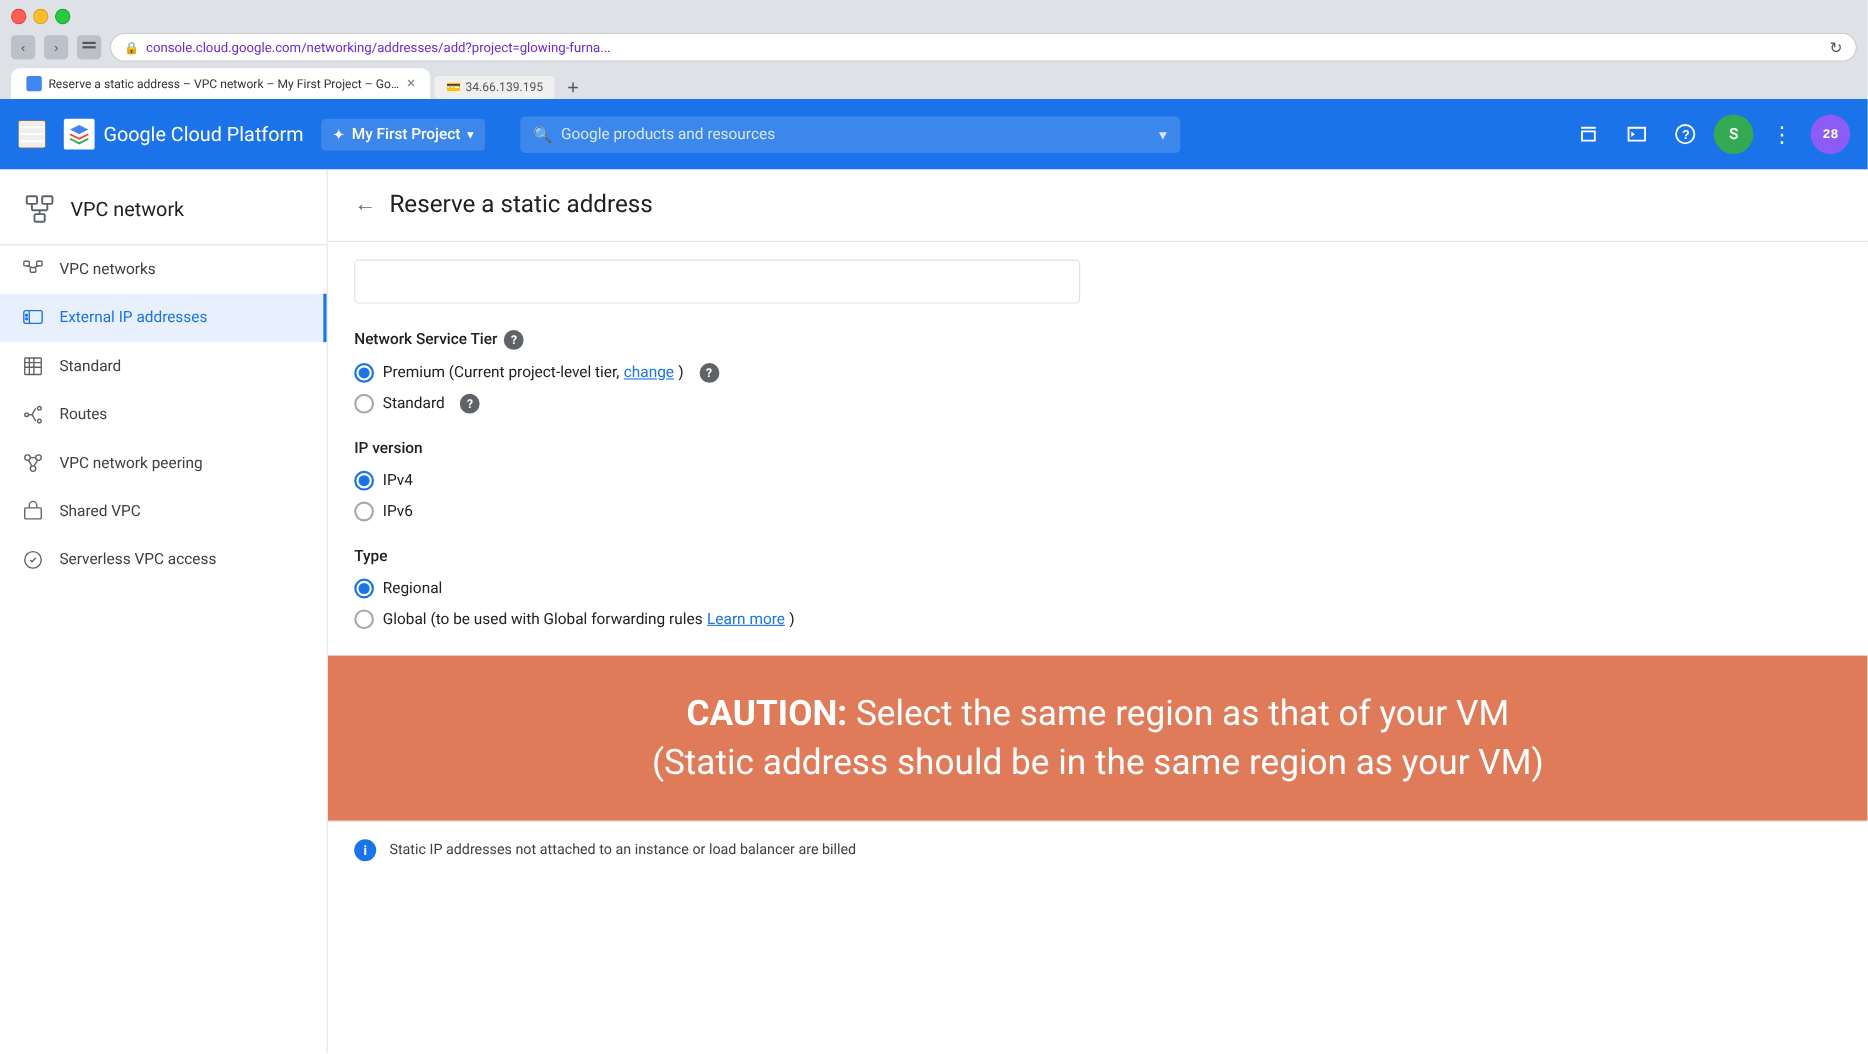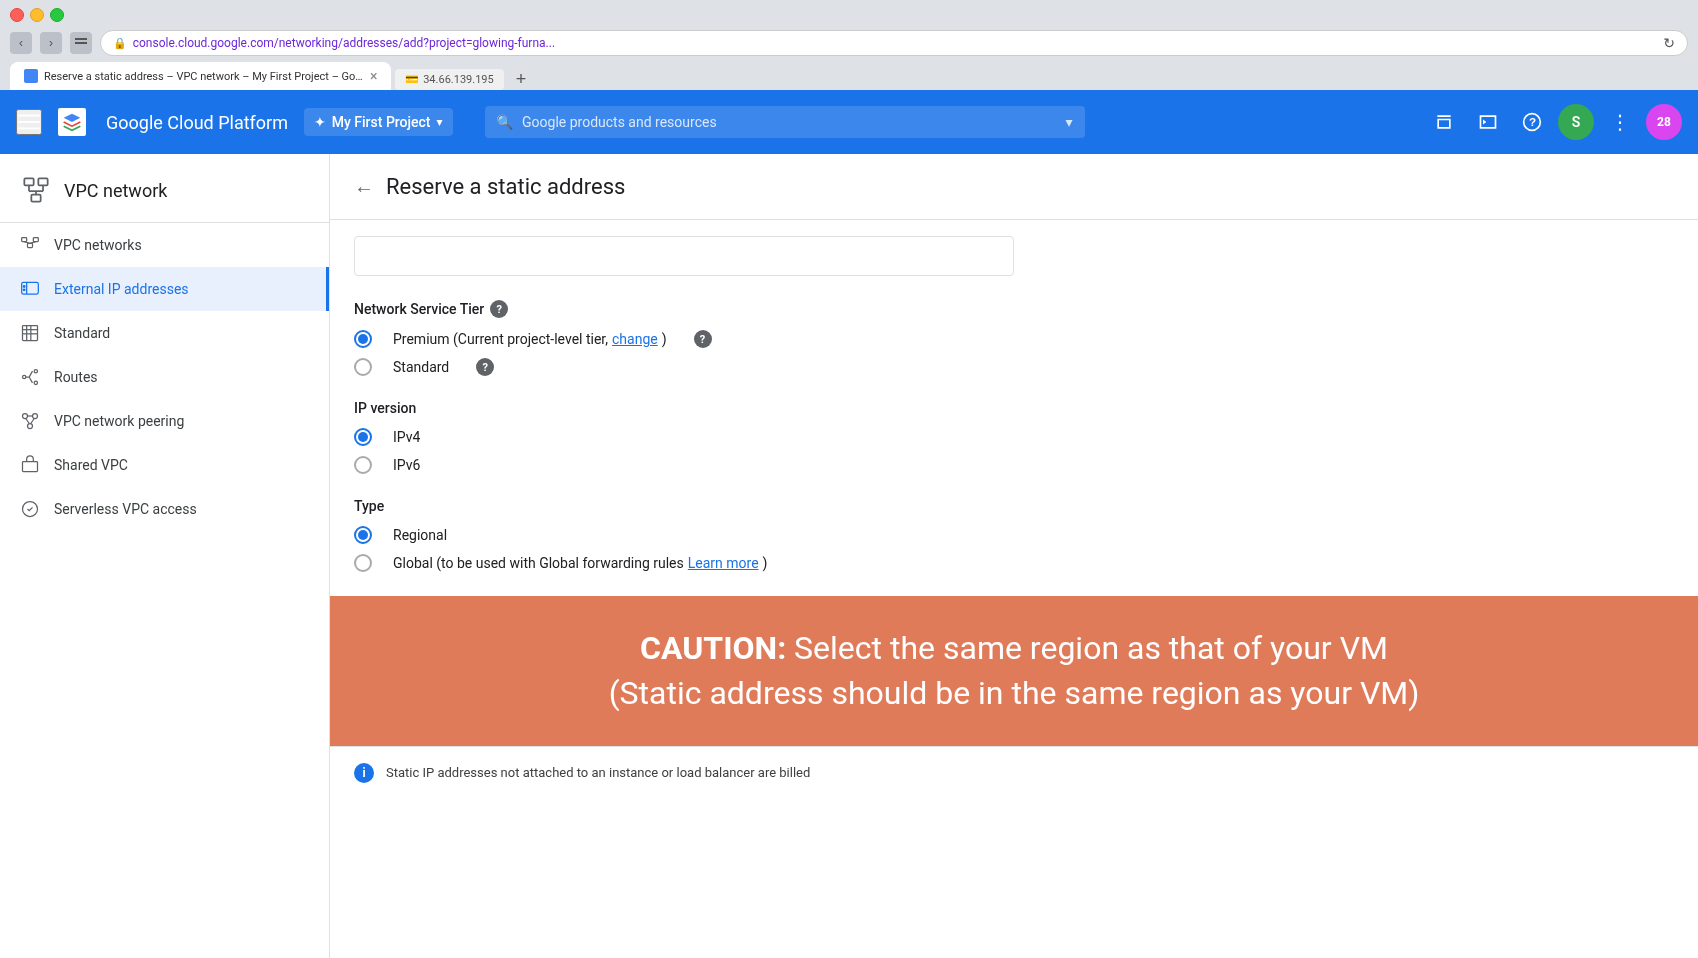--- a/index.html
+++ b/index.html
@@ -60,21 +60,21 @@
     .app-container {
       display: flex; flex-direction: column; height: calc(958px - 90px);
     }
 
     
     .top-nav {
       background: #1a73e8; display: flex; align-items: center; padding: 0 16px;
       height: 64px; gap: 16px; flex-shrink: 0;
     }
     .hamburger { color: #fff; cursor: pointer; font-size: 20px; display: flex; align-items: center; }
-    .gcp-logo { display: flex; align-items: center; gap: 20px; }
+    .gcp-logo { display: flex; align-items: center; gap: 8px; }
     .gcp-logo-icon {
       width: 28px; height: 28px; background: #fff; border-radius: 2px;
       display: flex; align-items: center; justify-content: center;
     }
     .gcp-logo-icon svg { width: 20px; height: 20px; }
     .gcp-logo-text { color: #fff; font-size: 18px; font-weight: 400; white-space: nowrap; }
     .project-selector {
       display: flex; align-items: center; gap: 6px; background: rgba(255,255,255,0.15);
       border-radius: 4px; padding: 6px 10px; cursor: pointer; color: #fff;
     }
@@ -94,33 +94,33 @@
       width: 36px; height: 36px; border-radius: 50%; border: none;
       background: transparent; cursor: pointer; display: flex; align-items: center;
       justify-content: center; color: #fff; font-size: 18px;
     }
     .user-avatar {
       width: 36px; height: 36px; border-radius: 50%; background: #34a853;
       display: flex; align-items: center; justify-content: center;
       color: #fff; font-weight: 600; font-size: 14px; cursor: pointer;
     }
     .notification-badge {
-      width: 36px; height: 36px; border-radius: 50%; background: #d946ef;
+      width: 36px; height: 36px; border-radius: 50%; background: #8b5cf6;
       display: flex; align-items: center; justify-content: center;
-      color: #fff; font-weight: 700; font-size: 12px; cursor: pointer;
+      color: #fff; font-weight: 700; font-size: 12px; cursor: pointer; font-family: Liberation Mono, monospace;
     }
 
     
     .main-area {
       display: flex; flex: 1; overflow: hidden;
     }
 
     
     .sidebar {
-      width: 330px; background: #fff; border-right: 1px solid #e0e0e0;
+      width: 298px; background: #fff; border-right: 1px solid #e0e0e0;
       overflow-y: auto; flex-shrink: 0;
     }
     .sidebar-header {
       display: flex; align-items: center; gap: 12px; padding: 20px 20px 16px;
       border-bottom: 1px solid #e0e0e0;
     }
     .sidebar-header-icon {
       width: 32px; height: 32px; display: flex; align-items: center; justify-content: center;
     }
     .sidebar-header-icon svg { width: 28px; height: 28px; }
@@ -158,21 +158,21 @@
     .form-section-title {
       font-size: 14px; font-weight: 500; color: #202124; margin-bottom: 12px;
       display: flex; align-items: center; gap: 6px;
     }
     .help-icon {
       width: 18px; height: 18px; border-radius: 50%; background: #5f6368;
       color: #fff; display: inline-flex; align-items: center; justify-content: center;
       font-size: 11px; font-weight: 700; cursor: pointer; flex-shrink: 0;
     }
     .radio-option {
-      display: flex; align-items: center; gap: 21px; margin-bottom: 10px; cursor: pointer; text-align: center;
+      display: flex; align-items: center; gap: 8px; margin-bottom: 10px; cursor: pointer; text-align: center;
     }
     .radio-input {
       width: 18px; height: 18px; border-radius: 50%; border: 2px solid #aaa;
       display: flex; align-items: center; justify-content: center; flex-shrink: 0;
     }
     .radio-input.checked {
       border-color: #1a73e8;
     }
     .radio-input.checked::after {
       content: ''; width: 10px; height: 10px; border-radius: 50%; background: #1a73e8;

